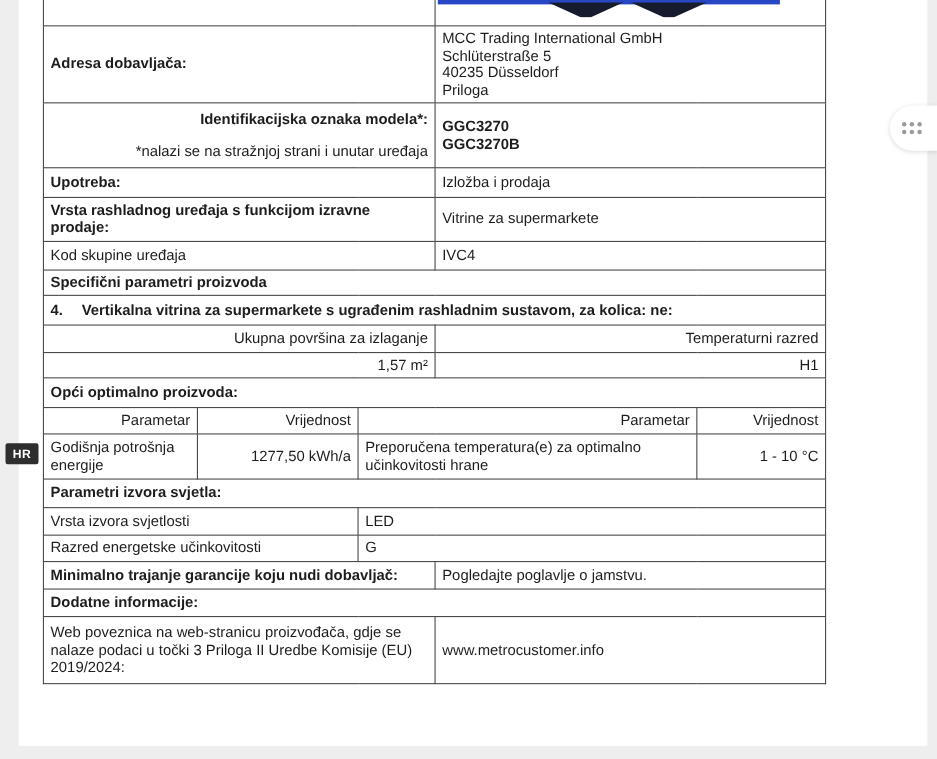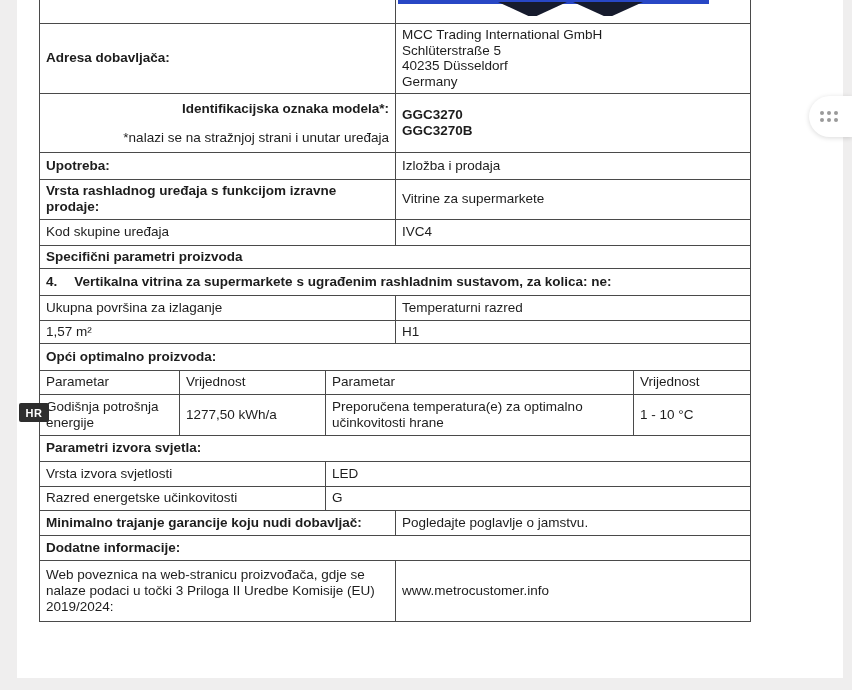--- a/index.html
+++ b/index.html
@@ -21,36 +21,36 @@
   }
   table.doc td {
     border:1px solid #4a4a4a;
     padding:2px 6px;
     font-size:13.5px; line-height:16px;
     vertical-align:middle;
     overflow:hidden;
   }
   tr.toprow td { border-top:none; padding:0; vertical-align:top; }
   .b { font-weight:bold; }
-  .c { text-align:left; }
+  .c { text-align:right; }
   .lines div { line-height:15.5px; }
   td.stack { vertical-align:top; }
   td.stack .inner { display:flex; flex-direction:column; gap:13px; padding-top:2px;align-items:flex-end; }
   .cat-num { display:inline-block; margin-right:17px; }
   td.webl { line-height:17px; }
   
   .logo-frag { position:relative; margin-left:2px; width:311px; height:18px; }
   .logo-bar { position:absolute; left:0; top:0; width:311px; height:4px; background:#2847c5; }
   .logo-chev { position:absolute; top:2px; height:14px; background:#161b2d;
     clip-path:polygon(0 0,100% 0,56% 100%,44% 100%); }
   .chev1 { left:100px; width:69px; }
   .chev2 { left:175px; width:70px; }
   
   .hr-badge {
-    position:absolute; left:19px; top:403px; width:30px; height:19px;
+    position:absolute; left:5px; top:403px; width:30px; height:19px;
     background:#2e2e2e; border-radius:2px;
     color:#ffffff; font-size:11px; font-weight:bold;
     display:flex; align-items:center; justify-content:center;
     letter-spacing:0.5px;
   }
   
   .side-pill {
     position:absolute; right:0; top:96px; width:43px; height:41px;
     background:#ffffff; border-radius:21px 0 0 21px;
     box-shadow:0 1px 5px rgba(0,0,0,0.15);
@@ -86,21 +86,21 @@
       </td>
     </tr>
 
     <tr style="height:70px">
       <td colspan="3" class="b">Adresa dobavljača:</td>
       <td colspan="2">
         <div class="lines">
           <div>MCC Trading International GmbH</div>
           <div>Schlüterstraße 5</div>
           <div>40235 Düsseldorf</div>
-          <div>Germany</div>
+          <div>Priloga</div>
         </div>
       </td>
     </tr>
 
     <tr style="height:59px">
       <td colspan="3" class="stack">
         <div class="inner">
           <div class="b">Identifikacijska oznaka modela*:</div>
           <div>*nalazi se na stražnjoj strani i unutar uređaja</div>
         </div>

